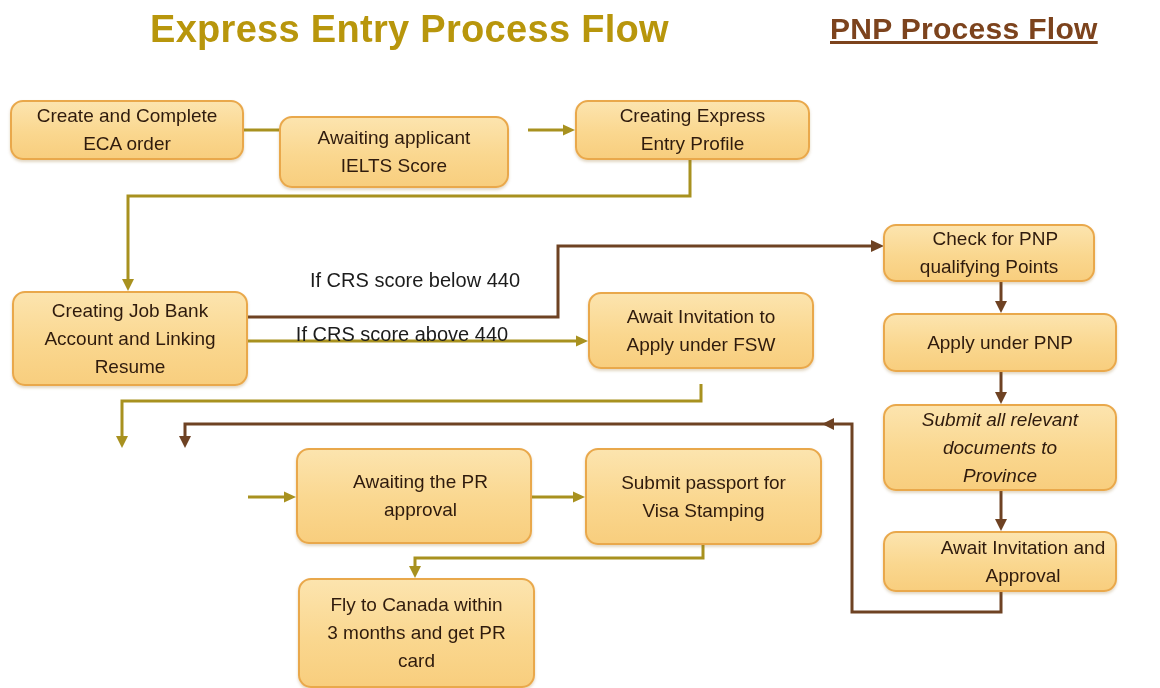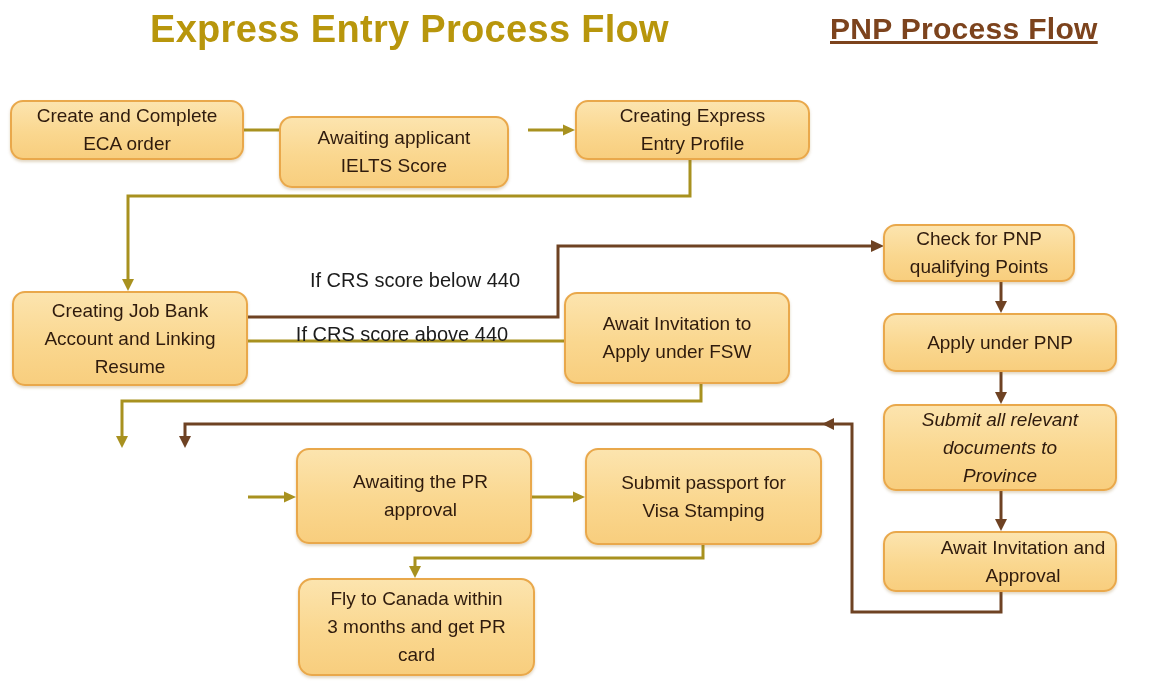--- a/index.html
+++ b/index.html
@@ -109,31 +109,31 @@
 
   <div class="node" style="left:10px;top:100px;width:234px;height:60px;">Create and Complete
 ECA order</div>
   <div class="node" style="left:279px;top:100px;width:230px;height:72px;margin-top:16px;">Awaiting applicant
 IELTS Score</div>
   <div class="node" style="left:575px;top:100px;width:235px;height:60px;">Creating Express
 Entry Profile</div>
   <div class="node" style="left:12px;top:291px;width:236px;height:95px;">Creating Job Bank
 Account and Linking
 Resume</div>
-  <div class="node" style="left:564px;top:292px;width:226px;height:92px;">Await Invitation to
+  <div class="node" style="left:588px;top:292px;width:226px;height:77px;">Await Invitation to
 Apply under FSW</div>
   <div class="node" style="left:296px;top:448px;width:236px;height:96px;padding-left:15px;">Awaiting the PR
 approval</div>
   <div class="node" style="left:585px;top:448px;width:237px;height:97px;">Submit passport for
 Visa Stamping</div>
-  <div class="node" style="left:298px;top:578px;width:237px;height:98px;border-radius:14px;">Fly to Canada within
+  <div class="node" style="left:298px;top:578px;width:237px;height:110px;">Fly to Canada within
 3 months and get PR
 card</div>
 
-  <div class="node" style="left:883px;top:224px;width:192px;height:58px;">Check for PNP
+  <div class="node" style="left:883px;top:224px;width:212px;height:58px;text-align:right;">Check for PNP
 qualifying Points</div>
   <div class="node" style="left:883px;top:313px;width:234px;height:59px;">Apply under PNP</div>
   <div class="node" style="left:883px;top:404px;width:234px;height:87px;font-style:italic;">Submit all relevant
 documents to
 Province</div>
   <div class="node" style="left:883px;top:531px;width:234px;height:61px;padding-left:48px;">Await Invitation and
 Approval</div>
 
   <div class="edge-label" style="left:300px;top:269px;width:230px;">If CRS score below 440</div>
   <div class="edge-label" style="left:286px;top:323px;width:232px;">If CRS score above 440</div>

